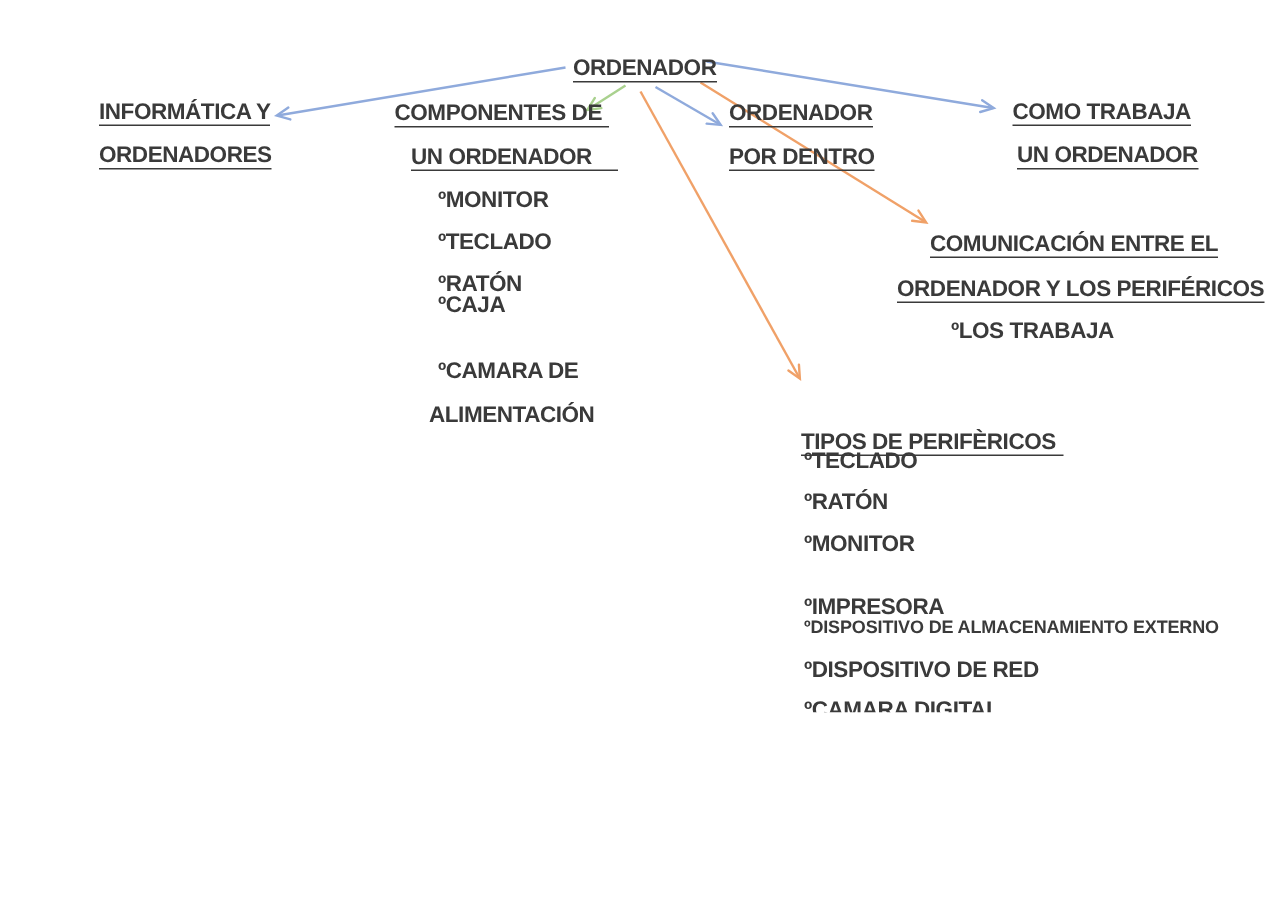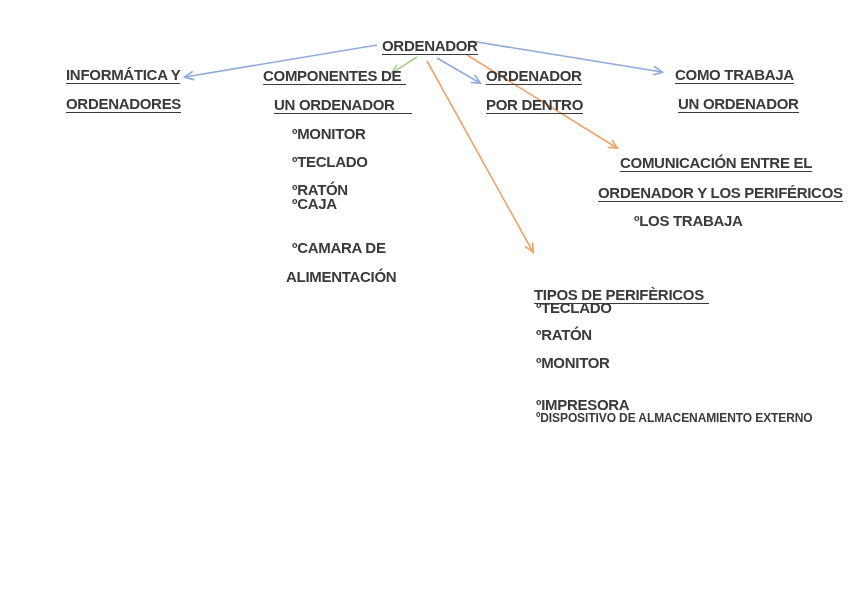--- a/index.html
+++ b/index.html
@@ -115,14 +115,16 @@
   <div class="t" style="left:634px; top:212px;">ºLOS TRABAJA</div>
 
   <div class="t" style="left:534px; top:286px;">
     <span class="u pad-sm">TIPOS DE PERIFÈRICOS</span>
   </div>
   <div class="t" style="left:536px; top:299px;">ºTECLADO</div>
   <div class="t" style="left:536px; top:326px;">ºRATÓN</div>
   <div class="t" style="left:536px; top:354px;">ºMONITOR</div>
   <div class="t" style="left:536px; top:382px;margin-top:14px;">ºIMPRESORA</div>
   <div class="t small" style="left:536px; top:412px;">ºDISPOSITIVO DE ALMACENAMIENTO EXTERNO</div>
+  <div class="t" style="left:536px; top:438px;">ºDISPOSITIVO DE RED</div>
+  <div class="t" style="left:536px; top:465px;">ºCAMARA DIGITAL</div>
 
 </div>
 
 </body></html>

